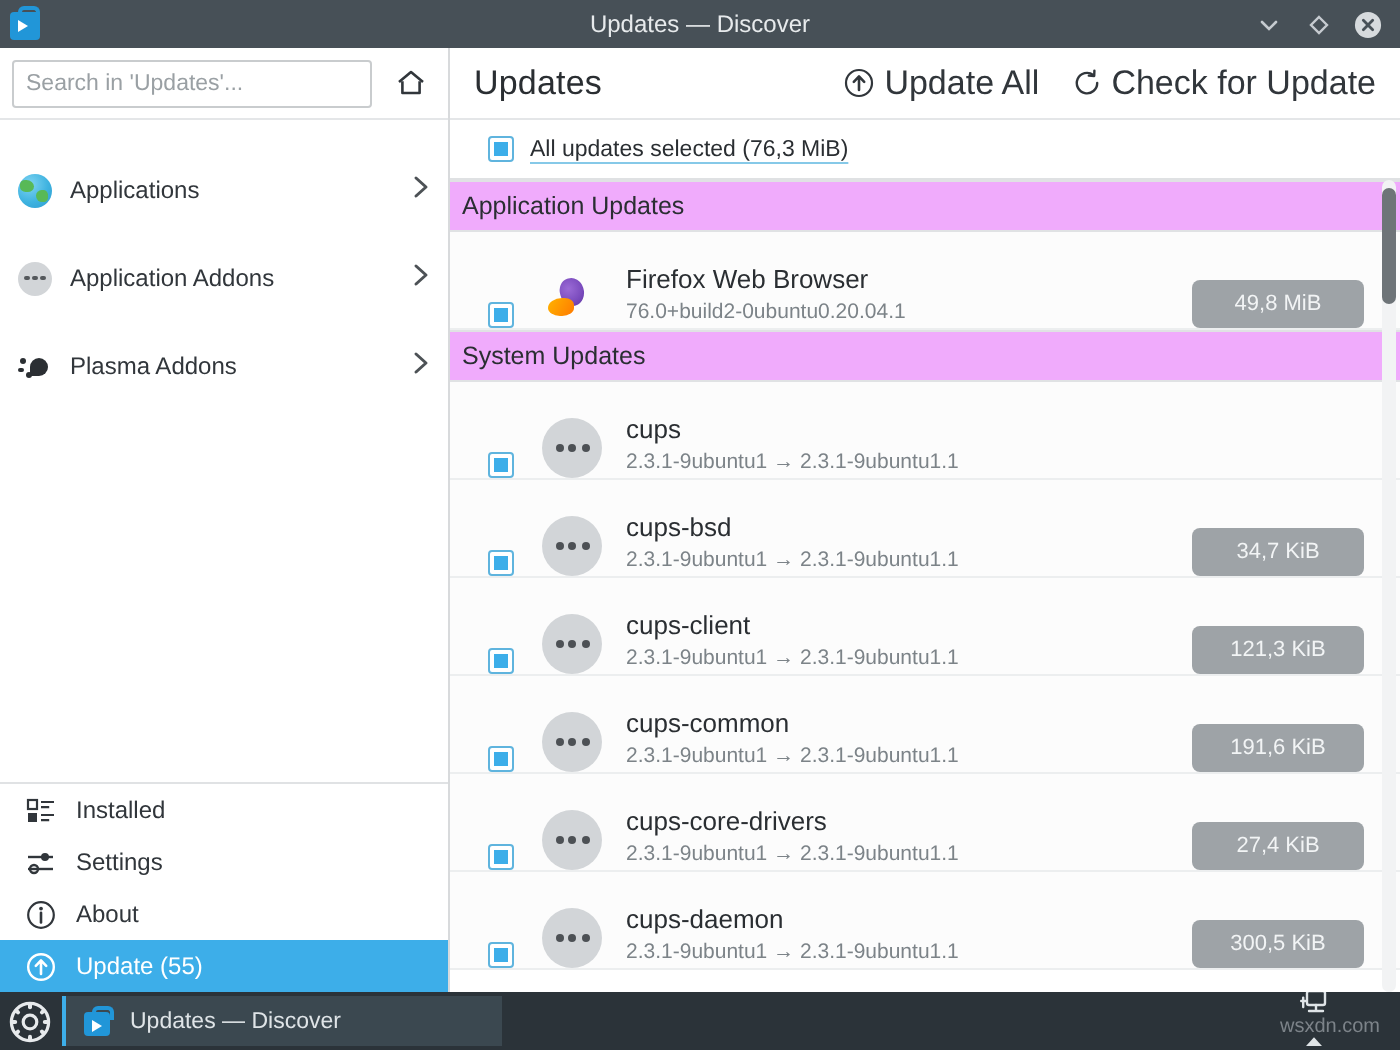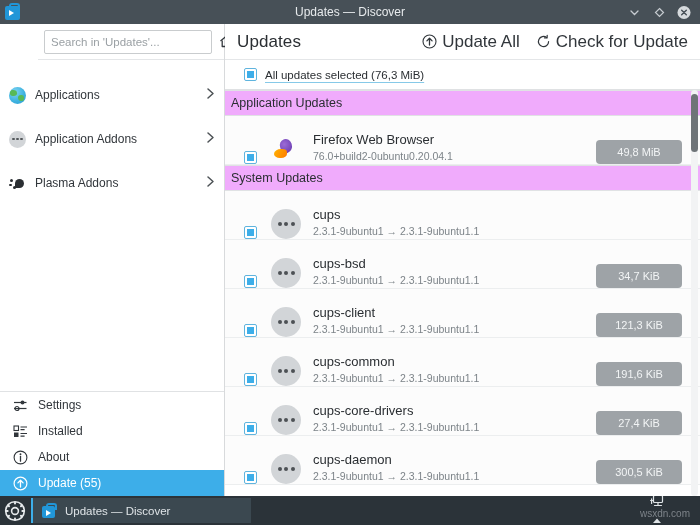--- a/index.html
+++ b/index.html
@@ -56,21 +56,20 @@
 
   
   #sidebar {
     width: 225px; background:#fff; display:flex; flex-direction:column;
     border-right:1px solid #d8dadc; position:relative;
   }
   #searchrow {
     height: 36px; display:flex; align-items:center;
     padding: 0 6px; gap:6px;
     border-bottom:1px solid #e4e6e8;
-    margin-left:38px;
   }
   #search-input {
     flex:1; height:24px; border:1px solid #c9ccce; border-radius:2px;
     background:#fff; font-size:11.5px; color:#333; padding:0 6px;
     font-family:"Liberation Sans", sans-serif;
   }
   #search-input::placeholder { color:#9aa0a4; }
   #home-btn {
     width:26px; height:26px; display:flex; align-items:center;
     justify-content:center; cursor:pointer;
@@ -323,38 +322,38 @@
       </div>
 
       <div id="sidebar-spacer"></div>
       <div id="sidebar-divider"></div>
 
       <div id="bottomnav">
 
         <div class="bottomitem">
           <span class="bicon">
             <svg width="15" height="15" viewBox="0 0 15 15">
+              <rect x="1" y="2" width="4.5" height="4.5" stroke="#31363b" stroke-width="1.1" fill="none"></rect>
+              <rect x="1" y="8.5" width="4.5" height="4.5" fill="#31363b"></rect>
+              <path d="M7.5 3 H14 M7.5 5.6 H11.6 M7.5 9.5 H14 M7.5 12.1 H11.6" stroke="#31363b" stroke-width="1.1"></path>
+            </svg>
+          </span>
+          <span>Installed</span>
+        </div>
+
+        <div class="bottomitem">
+          <span class="bicon">
+            <svg width="15" height="15" viewBox="0 0 15 15">
               <path d="M1 4.5 H13.5" stroke="#31363b" stroke-width="1.2"></path>
               <circle cx="9.5" cy="4.5" r="2" fill="#31363b"></circle>
               <path d="M1 10.5 H13.5" stroke="#31363b" stroke-width="1.2"></path>
               <circle cx="4" cy="10.5" r="2" stroke="#31363b" stroke-width="1.2" fill="none"></circle>
             </svg>
           </span>
           <span>Settings</span>
-        </div>
-
-        <div class="bottomitem">
-          <span class="bicon">
-            <svg width="15" height="15" viewBox="0 0 15 15">
-              <rect x="1" y="2" width="4.5" height="4.5" stroke="#31363b" stroke-width="1.1" fill="none"></rect>
-              <rect x="1" y="8.5" width="4.5" height="4.5" fill="#31363b"></rect>
-              <path d="M7.5 3 H14 M7.5 5.6 H11.6 M7.5 9.5 H14 M7.5 12.1 H11.6" stroke="#31363b" stroke-width="1.1"></path>
-            </svg>
-          </span>
-          <span>Installed</span>
         </div>
 
         <div class="bottomitem">
           <span class="bicon">
             <svg width="15" height="15" viewBox="0 0 15 15">
               <circle cx="7.5" cy="7.5" r="6.4" stroke="#31363b" stroke-width="1.1" fill="none"></circle>
               <circle cx="7.5" cy="4.3" r=".95" fill="#31363b"></circle>
               <path d="M7.5 6.4 V11.2" stroke="#31363b" stroke-width="1.3" stroke-linecap="round"></path>
             </svg>
           </span>

